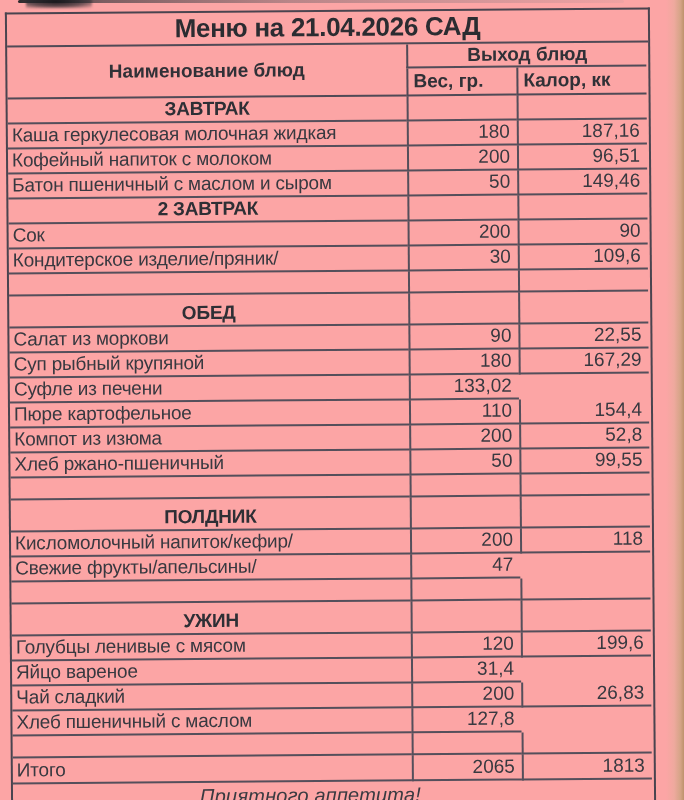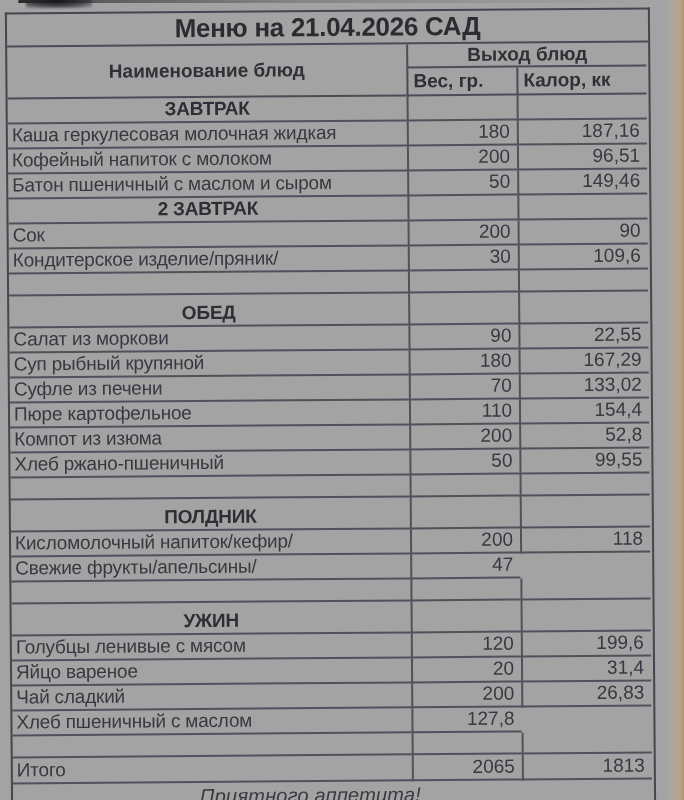--- a/index.html
+++ b/index.html
@@ -4,21 +4,21 @@
 <style>
   html, body {
     margin: 0; padding: 0;
     width: 684px; height: 800px;
     overflow: hidden;
     font-family: "Liberation Sans", sans-serif;
     background: #efece6;
   }
   .paper {
     position: absolute; inset: 0;
-    background: #a3a3a3;
+    background: #fca5a5;
   }
   
   .scan-top-line {
     position: absolute; left: 18px; top: 0; width: 606px; height: 3px;
     background: linear-gradient(90deg,
       rgba(35,35,38,0.95) 0%, rgba(55,55,60,0.65) 14%,
       rgba(85,85,92,0.40) 45%, rgba(110,110,118,0.28) 75%,
       rgba(140,140,148,0.10) 100%);
     border-radius: 2px;
   }
@@ -176,21 +176,20 @@
           <div class="cell c2 num">90</div>
           <div class="cell c3 num">22,55</div>
         </div>
         <div class="row r-dish">
           <div class="cell c1 dish">Суп рыбный крупяной</div>
           <div class="cell c2 num">180</div>
           <div class="cell c3 num">167,29</div>
         </div>
         <div class="row r-dish">
           <div class="cell c1 dish">Суфле из печени</div>
-          <div class="cell c2 num">70</div>
           <div class="cell c3 num">133,02</div>
         </div>
         <div class="row r-dish">
           <div class="cell c1 dish">Пюре картофельное</div>
           <div class="cell c2 num">110</div>
           <div class="cell c3 num">154,4</div>
         </div>
         <div class="row r-dish">
           <div class="cell c1 dish">Компот из изюма</div>
           <div class="cell c2 num">200</div>
@@ -230,21 +229,20 @@
           <div class="cell c2 num"></div>
           <div class="cell c3 num"></div>
         </div>
         <div class="row r-dish">
           <div class="cell c1 dish">Голубцы ленивые с мясом</div>
           <div class="cell c2 num">120</div>
           <div class="cell c3 num">199,6</div>
         </div>
         <div class="row r-dish">
           <div class="cell c1 dish">Яйцо вареное</div>
-          <div class="cell c2 num">20</div>
           <div class="cell c3 num">31,4</div>
         </div>
         <div class="row r-dish">
           <div class="cell c1 dish">Чай сладкий</div>
           <div class="cell c2 num">200</div>
           <div class="cell c3 num">26,83</div>
         </div>
         <div class="row r-dish">
           <div class="cell c1 dish">Хлеб пшеничный с маслом</div>
           <div class="cell c3 num">127,8</div>

